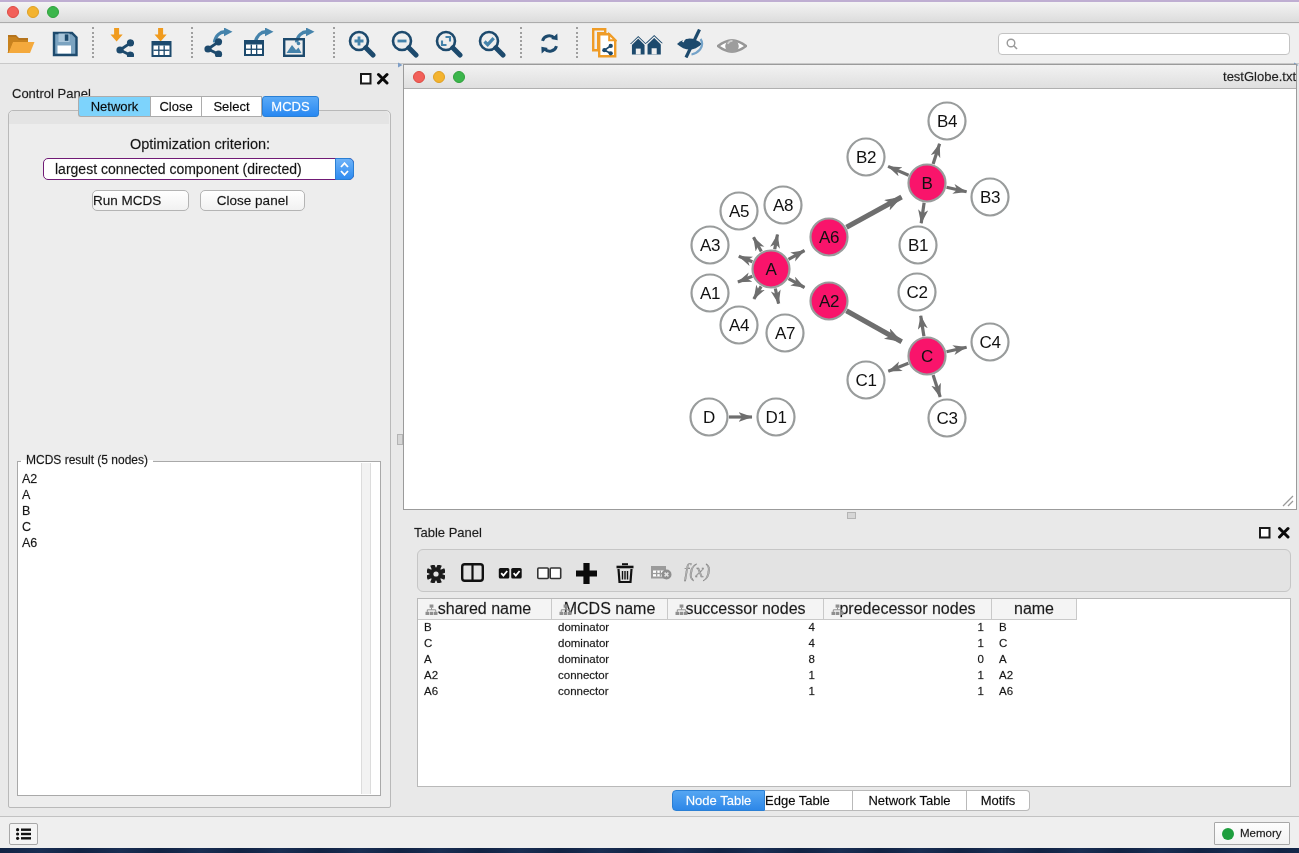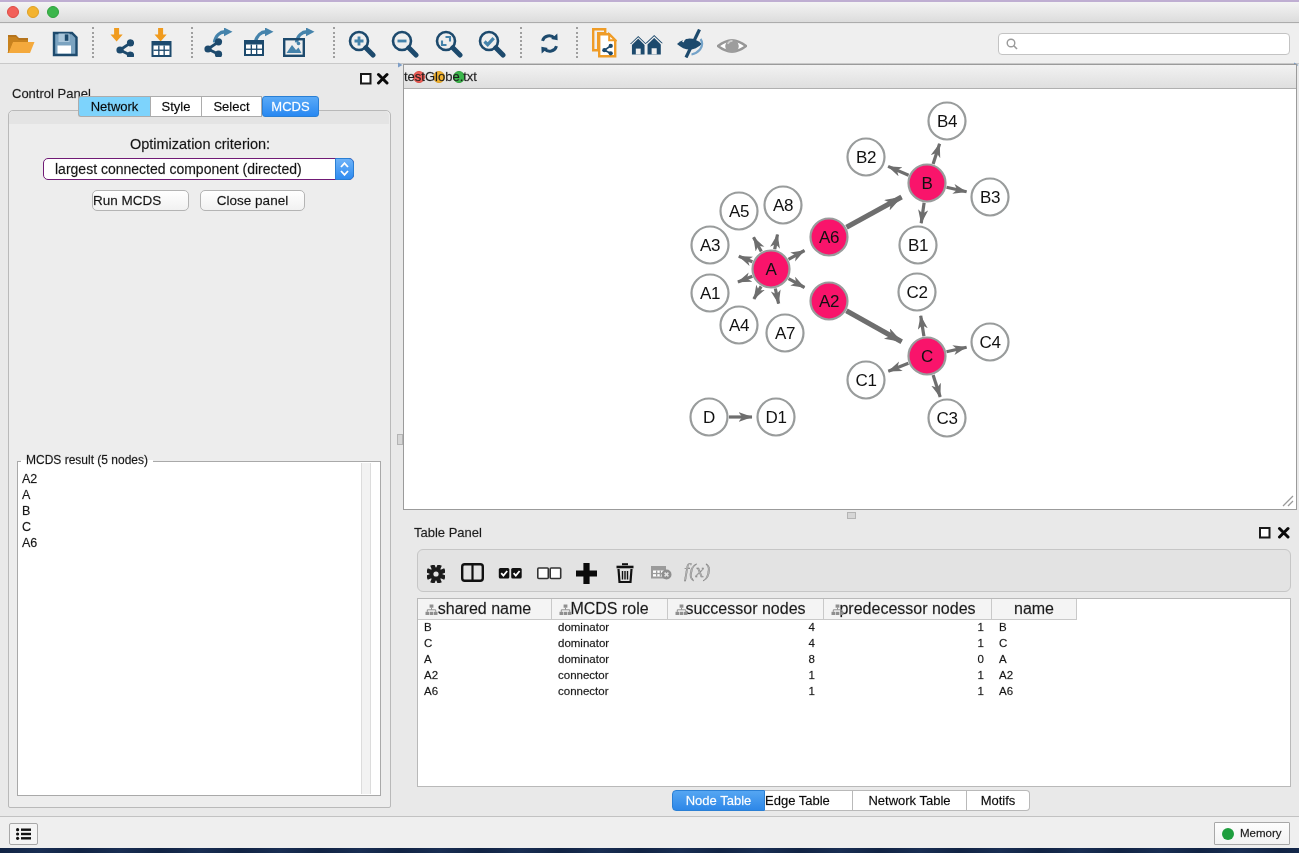--- a/index.html
+++ b/index.html
@@ -165,21 +165,21 @@
   <rect x="2" y="2" width="9.5" height="9.5" fill="#fff" stroke="#1a1a1a" stroke-width="2"></rect>
   <path d="M19.5 2.5 l8.5 8.5 M28 2.5 l-8.5 8.5" stroke="#0a0a0a" stroke-width="3" stroke-linecap="round"></path>
 </svg>
 
 <div class="abs" style="left:8px;top:110px;width:383px;height:698px;background:#ededed;
   border:1px solid #b9b9b9;border-radius:5px 5px 2px 2px"></div>
 <div class="abs" style="left:9px;top:111px;width:380px;height:13px;background:#e4e4e4;border-radius:5px 5px 0 0"></div>
 
 <div class="abs" style="left:78px;top:96px;height:21px;display:flex;font-size:13px">
   <div style="width:72px;background:#7dd3fc;border:1px solid #acacac;border-right:none;border-radius:3px 0 0 3px;text-align:center;line-height:20px">Network</div>
-  <div style="width:52px;background:#fff;border:1px solid #acacac;text-align:center;line-height:20px">Style</div>
+  <div style="width:52px;background:#fff;border:1px solid #acacac;text-align:center;line-height:20px">Close</div>
   <div style="width:60px;background:#fff;border:1px solid #acacac;border-left:none;text-align:center;line-height:20px">Select</div>
   <div style="-webkit-text-stroke:0.3px rgba(255,255,255,0.55);width:57px;background:linear-gradient(#5aaaf7,#2888f2);color:#fff;border:1px solid #2a7fd4;border-radius:3px;text-align:center;line-height:20px">MCDS</div>
 </div>
 
 <div class="abs" style="left:0;top:136px;width:400px;text-align:center;font-size:14.5px;color:#111">Optimization criterion:</div>
 
 <div class="abs" style="left:43px;top:158px;width:311px;height:22px;background:#fff;border:1px solid #701a75;border-radius:5px">
   <div style="position:absolute;left:11px;top:2px;font-size:14px;color:#111">largest connected component (directed)</div>
   <div style="position:absolute;right:-1px;top:-1px;width:19px;height:22px;background:linear-gradient(#6db2f8,#2e8bf0);border-radius:0 5px 5px 0;border:1px solid #2a7fd4">
     <svg width="11" height="14" viewBox="0 0 11 14" style="position:absolute;left:3px;top:3px">
@@ -205,21 +205,21 @@
     <path d="M1 0.5 L5.5 3 L1 5.5 z" fill="#7d9ec7"></path>
   </svg>
 <div class="abs" style="left:397px;top:434px;width:6px;height:11px;background:#d6d6d6;border:1px solid #b4b4b4"></div>
 <div class="abs" style="left:847px;top:512px;width:9px;height:7px;background:#d6d6d6;border:1px solid #b4b4b4"></div>
 
 <div class="abs" style="left:403px;top:64px;width:894px;height:446px;background:#fff;border:1px solid #9b9b9b">
   <div style="position:absolute;left:0;top:0;width:100%;height:24px;background:linear-gradient(#f2f2f2,#dfdfdf);border-bottom:1px solid #b0b0b0">
     <div style="position:absolute;left:9px;top:6px;width:12px;height:12px;border-radius:50%;background:#f2605a;border:1px solid #dd4b43"></div>
     <div style="position:absolute;left:29px;top:6px;width:12px;height:12px;border-radius:50%;background:#f3b32f;border:1px solid #dfa023"></div>
     <div style="position:absolute;left:49px;top:6px;width:12px;height:12px;border-radius:50%;background:#3cb64c;border:1px solid #2fa13c"></div>
-    <div style="position:absolute;left:0;top:4px;width:100%;text-align:left;font-size:13px;color:#1c1c1c">testGlobe.txt</div>
+    <div style="position:absolute;left:0;top:4px;width:100%;text-align:right;font-size:13px;color:#1c1c1c">testGlobe.txt</div>
   </div>
   <svg style="position:absolute;right:2px;bottom:2px" width="12" height="12" viewBox="0 0 12 12">
     <path d="M11 1 L1 11 M11 6 L6 11" stroke="#9a9a9a" stroke-width="1.3"></path>
   </svg>
 </div>
 
 <svg class="abs" style="left:403px;top:89px" width="893" height="419" viewBox="0 0 893 419">
   <defs>
     <marker id="ah1" markerWidth="16" markerHeight="11" refX="13.5" refY="5" orient="auto" markerUnits="userSpaceOnUse">
       <path d="M0 0 L14 5 L0 10 L3.8 5 z" fill="#6e6e6e"></path>
@@ -352,21 +352,21 @@
         <rect x="4.7" y="7.8" width="3.6" height="3.2" fill="#8f8f8f"></rect>
         <rect x="8.9" y="7.8" width="3.6" height="3.2" fill="#8f8f8f"></rect>
         <path d="M6.5 3.7 v2 M2.3 7.8 v-2 h8.4 v2" stroke="#8f8f8f" stroke-width="1" fill="none"></path>
       </svg><span>shared name</span></div>
   <div class="hc" style="width:116px"><svg width="13" height="12" viewBox="0 0 13 12">
         <rect x="4.6" y="0.5" width="3.8" height="3.2" fill="#8f8f8f"></rect>
         <rect x="0.5" y="7.8" width="3.6" height="3.2" fill="#8f8f8f"></rect>
         <rect x="4.7" y="7.8" width="3.6" height="3.2" fill="#8f8f8f"></rect>
         <rect x="8.9" y="7.8" width="3.6" height="3.2" fill="#8f8f8f"></rect>
         <path d="M6.5 3.7 v2 M2.3 7.8 v-2 h8.4 v2" stroke="#8f8f8f" stroke-width="1" fill="none"></path>
-      </svg><span>MCDS role</span></div>
+      </svg><span>MCDS name</span></div>
   <div class="hc" style="width:156px"><svg width="13" height="12" viewBox="0 0 13 12">
         <rect x="4.6" y="0.5" width="3.8" height="3.2" fill="#8f8f8f"></rect>
         <rect x="0.5" y="7.8" width="3.6" height="3.2" fill="#8f8f8f"></rect>
         <rect x="4.7" y="7.8" width="3.6" height="3.2" fill="#8f8f8f"></rect>
         <rect x="8.9" y="7.8" width="3.6" height="3.2" fill="#8f8f8f"></rect>
         <path d="M6.5 3.7 v2 M2.3 7.8 v-2 h8.4 v2" stroke="#8f8f8f" stroke-width="1" fill="none"></path>
       </svg><span>successor nodes</span></div>
   <div class="hc" style="width:168px"><svg width="13" height="12" viewBox="0 0 13 12">
         <rect x="4.6" y="0.5" width="3.8" height="3.2" fill="#8f8f8f"></rect>
         <rect x="0.5" y="7.8" width="3.6" height="3.2" fill="#8f8f8f"></rect>

